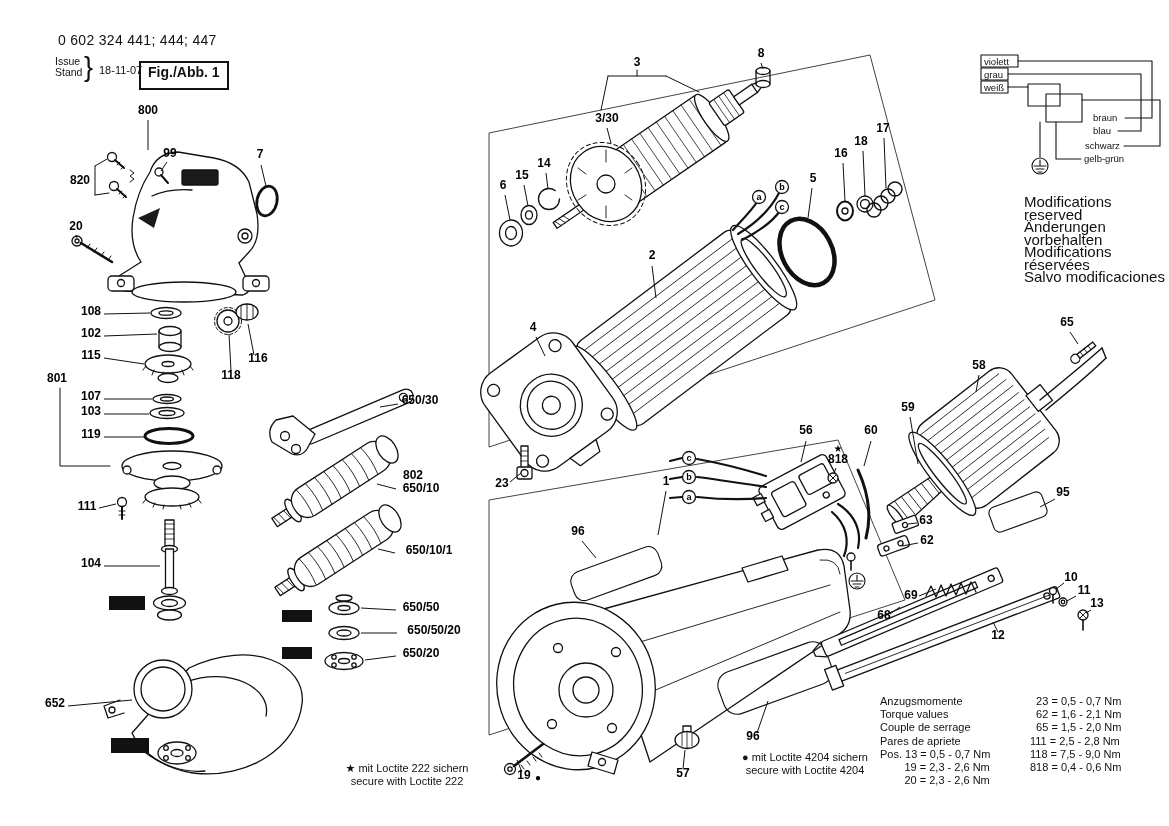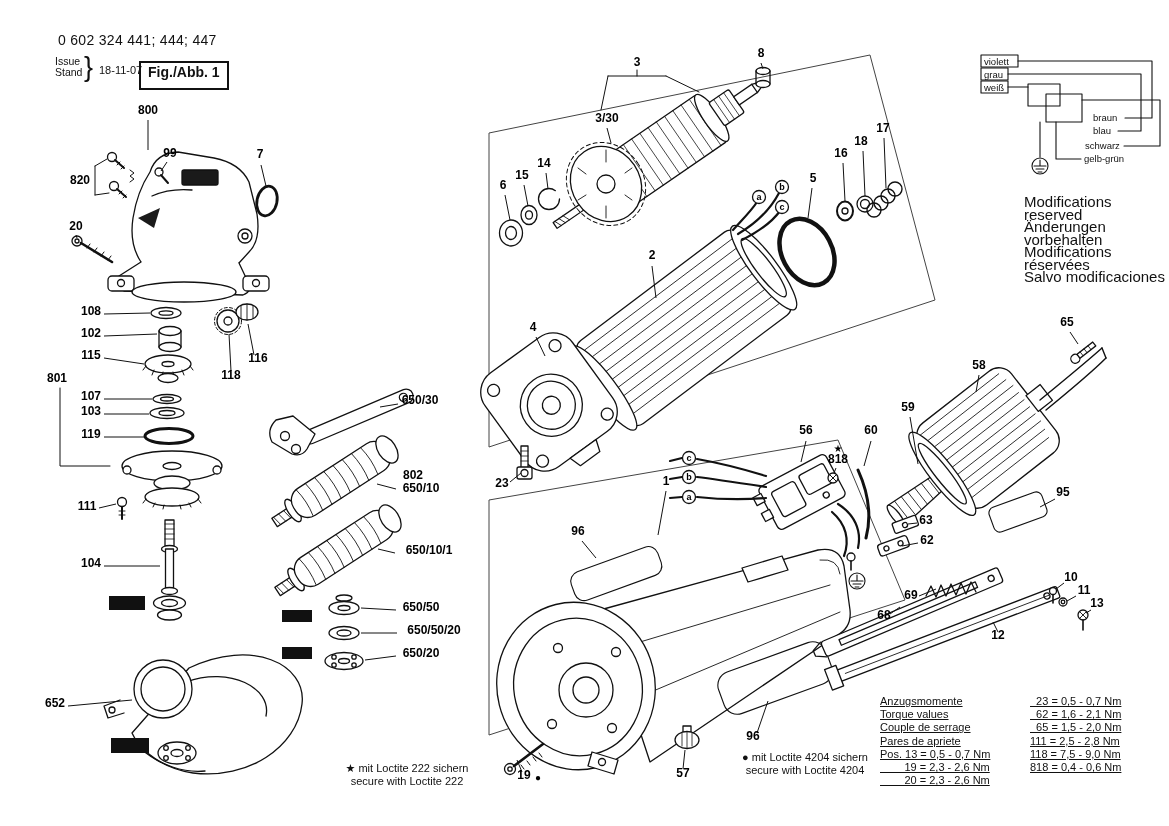--- a/index.html
+++ b/index.html
@@ -10,21 +10,21 @@
   .issueblock{left:55px;top:56px;font-size:10.5px;line-height:11px;}
   .brace{left:84px;top:52px;font-size:27px;font-weight:400;}
   .issuedate{left:99px;top:64px;font-size:11px;}
   .figbox{left:139px;top:61px;border:2.5px solid #111;padding:1px 7px 8px 7px;
           font-size:14px;font-weight:bold;}
   .modnote{left:1024px;top:196px;font-size:15px;line-height:12.5px;}
   .note{font-size:11px;line-height:12.5px;text-align:center;}
   .note222{left:328px;top:762px;width:158px;}
   .note4204{left:720px;top:751px;width:170px;}
   .torque{left:880px;top:695px;display:flex;font-size:11px;line-height:13.2px;}
-  .tcol{white-space:pre;text-decoration:underline;}
+  .tcol{white-space:pre;}
   .tcol.left{width:150px;}
   .tcol.right{width:118px;}
   svg.diagram{position:absolute;left:0;top:0;}
   .callout{font:bold 12px "Liberation Sans",sans-serif;fill:#000;text-anchor:middle;}
   .marker{font:10px "Liberation Sans",sans-serif;fill:#000;text-anchor:middle;}
   .leader{stroke:#111;stroke-width:1;}
   .termc{fill:#fff;stroke:#111;stroke-width:1.3;}
   .termt{font:bold 9px "Liberation Sans",sans-serif;fill:#000;text-anchor:middle;}
   .wlabel{font:9.5px "Liberation Sans",sans-serif;fill:#111;}
 </style>

